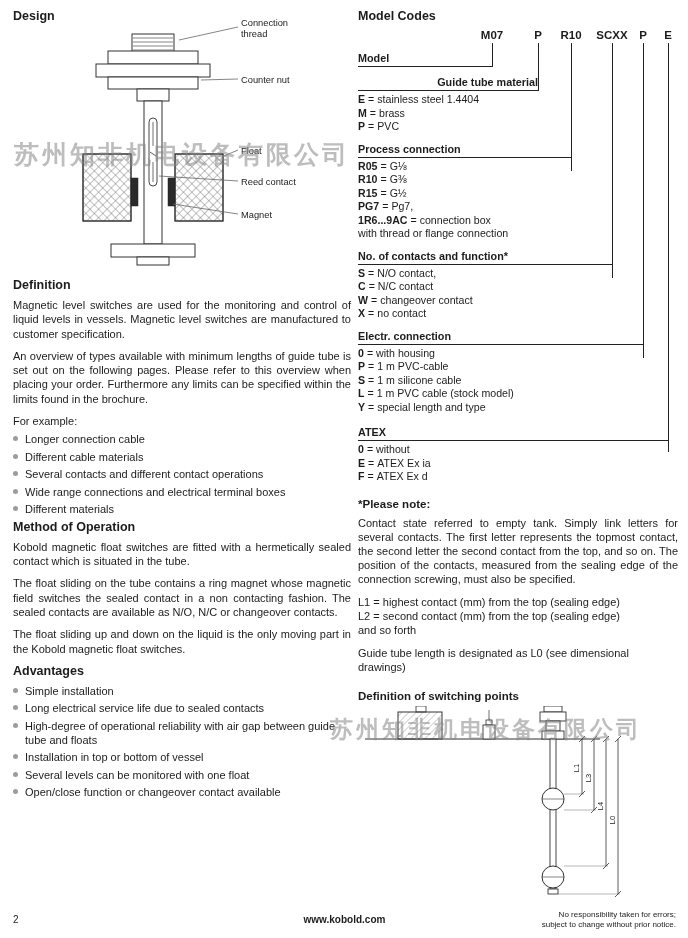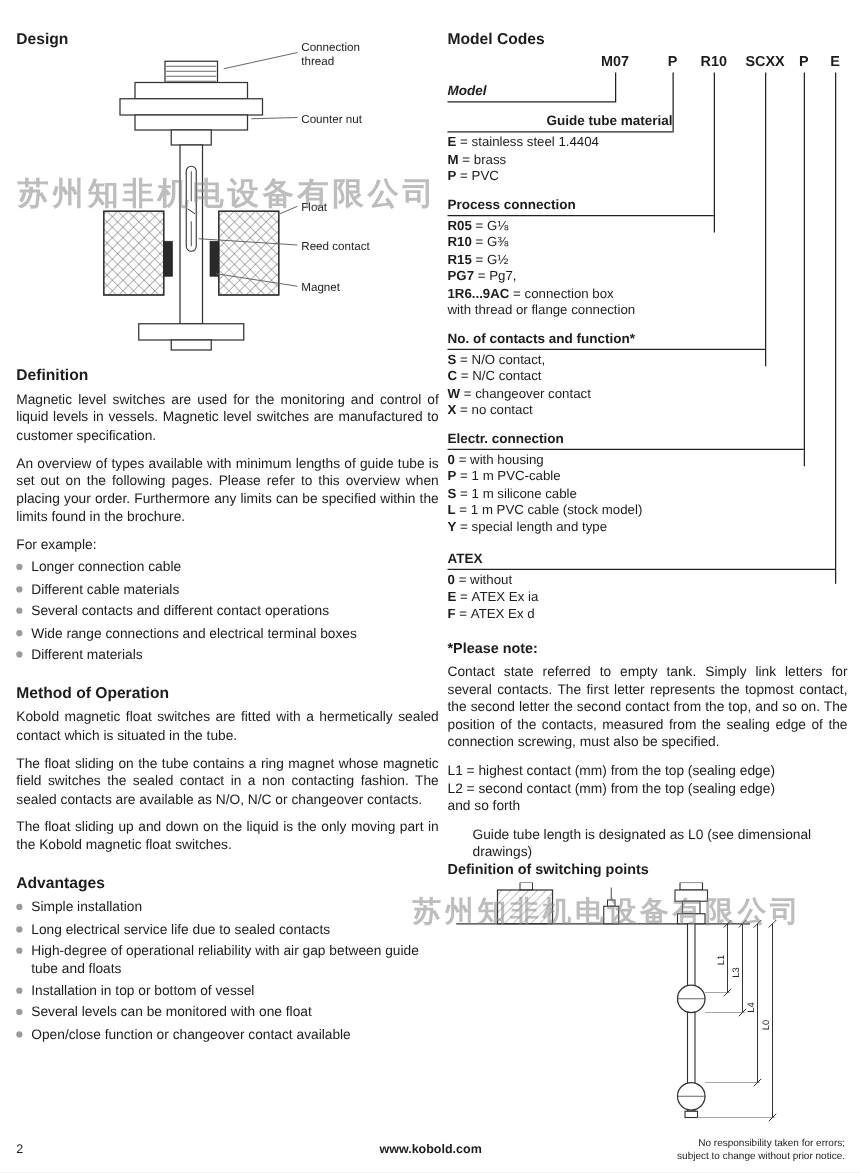--- a/index.html
+++ b/index.html
@@ -8,50 +8,50 @@
     position:relative; width:688px; height:938px; background:#ffffff;
     font-family:"Liberation Sans", sans-serif; color:#1c1c1c;
     margin:0 auto; overflow:hidden;
   }
   svg { font-family:"Liberation Sans", sans-serif; }
 
   
   .left-col  { position:absolute; left:13px;  top:8px; width:338px; }
   .right-col { position:absolute; left:358px; top:8px; width:320px; }
 
-  h2.sec { font-size:12.5px; font-weight:bold; margin:16px 0 6px 0; }
+  h2.sec { font-size:12.5px; font-weight:bold; margin:1px 0 6px 0; }
   p.body { font-size:11px; line-height:14.3px; text-align:justify; margin:0 0 8px 0; }
   p.body.tight { margin-bottom:4px; }
 
   .blist { list-style:none; margin:2px 0 0 0; }
   .blist li { display:flex; gap:7px; align-items:flex-start; font-size:11px; line-height:14px; margin-bottom:3.5px; }
   .dot { flex:0 0 auto; width:5px; height:5px; border-radius:50%; background:#9c9c9c; margin-top:4px; }
 
   .mt12 { margin-top:12px; }
 
   
   .mc { position:relative; font-size:10.6px; }
   .mc-coderow { position:relative; height:14px; margin-top:2px; }
   .mc-code { position:absolute; top:0; transform:translateX(-50%); font-weight:bold; font-size:11.5px; white-space:nowrap; }
   .mc-heading {
     font-weight:bold; font-size:10.8px; white-space:nowrap;
     border-bottom:1px solid #222; padding-bottom:2px; margin-top:9px;
   }
-  .mc-heading.first { margin-top:9px;font-style:italic; }
+  .mc-heading.first { margin-top:9px; }
   .mc-items { margin-top:2px; }
   .mc-item { line-height:13.5px; }
   .mc-item .c { font-weight:bold; }
   .mc-item .eq { margin:0 3px; }
   .mc-cont { line-height:13.5px; }
   .mc-vline { position:absolute; width:1px; background:#222; }
 
   .pn-title { font-weight:bold; font-size:11.5px; margin-top:14px; }
   .pn-body  { font-size:11px; line-height:14px; text-align:justify; margin-top:6px; }
   .pn-lines { margin-top:9px; font-size:11px; line-height:14px; }
-  .pn-guide { margin-top:9px; font-size:11px; line-height:14px;margin-left:20px; }
+  .pn-guide { margin-top:9px; font-size:11px; line-height:14px; }
 
   .sw { position:absolute; top:682px; left:0; width:320px; }
   .sw-title { font-weight:bold; font-size:11.5px; margin-bottom:4px; }
 
   
   .footer { position:absolute; left:13px; right:12px; top:908px; height:26px; font-size:10px; }
   .footer .pagenum { position:absolute; left:0; top:6px; }
   .footer .url { position:absolute; left:0; right:0; top:6px; text-align:center; font-weight:bold; }
   .footer .note { position:absolute; right:0; top:2px; text-align:right; font-size:8px; line-height:9.5px; color:#222; }
 

